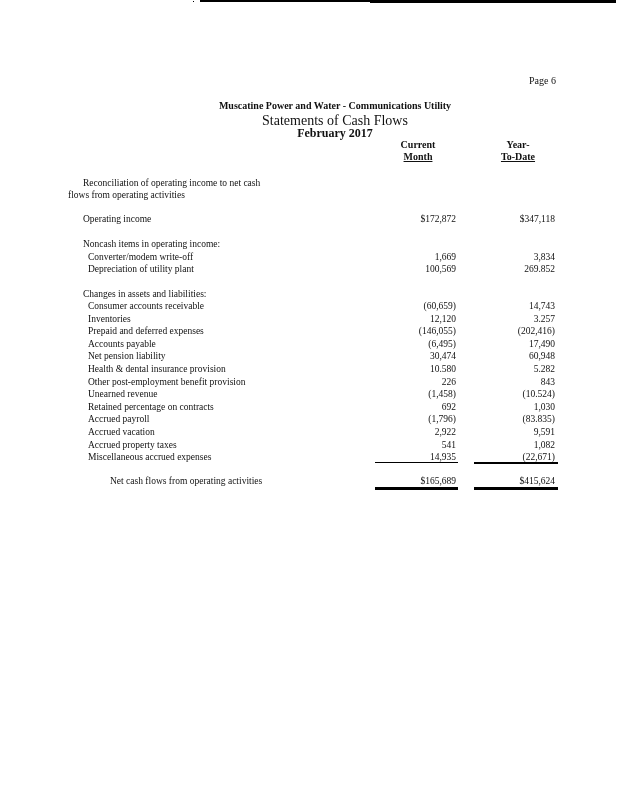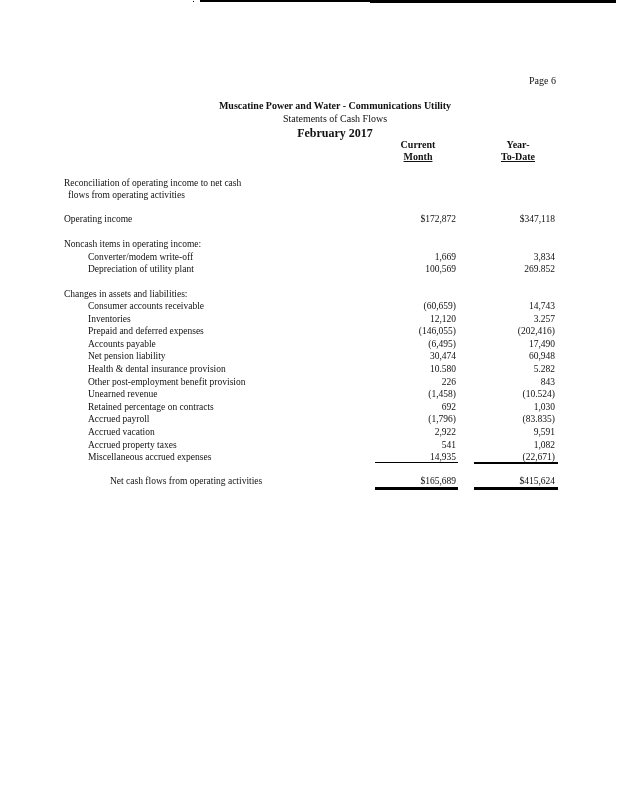--- a/index.html
+++ b/index.html
@@ -6,28 +6,28 @@
     body {
       width: 618px; height: 800px; background: #ffffff; position: relative; overflow: hidden;
       font-family: "Liberation Serif", "DejaVu Serif", serif; color: #111; font-size: 9.5px;
     }
     .scanline-top { position: absolute; left: 200px; top: 0; width: 266px; height: 2px; background: #000; }
     .scanline-top2 { position: absolute; left: 370px; top: 0; width: 246px; height: 3px; background: #000; }
     .scan-dot { position: absolute; left: 193px; top: 1px; width: 1px; height: 1px; background: #000; }
     .page-num { position: absolute; right: 62px; top: 75px; font-size: 10px; }
     .hdr { position: absolute; left: 200px; width: 270px; text-align: center; margin-top: 12px; }
     .hdr.company { top: 88px; font-weight: bold; font-size: 10px; }
-    .hdr.statement { top: 101px; font-size: 10px; }
+    .hdr.statement { top: 101px; font-size: 14px; }
     .hdr.period { top: 114px; font-weight: bold; font-size: 12px; }
     .colhead { position: absolute; width: 80px; text-align: center; font-weight: bold; font-size: 10px; line-height: 12px; }
     .colhead.c1 { left: 378px; top: 139px; }
     .colhead.c2 { left: 478px; top: 139px; }
     .colhead .u { text-decoration: underline; }
     .row { position: absolute; left: 0; width: 618px; height: 12px; line-height: 12px; }
-    .row .lbl { position: absolute; left: 64px; white-space: nowrap; }
+    .row .lbl { position: absolute; left: 83px; white-space: nowrap; }
     .row .lbl.ind { left: 88px; }
     .row .lbl.ind2 { left: 68px; }
     .row .lbl.tot { left: 110px; }
     .row .v1 { position: absolute; right: 162px; white-space: nowrap; text-align: right; }
     .row .v2 { position: absolute; right: 63px; white-space: nowrap; text-align: right; }
     .rule { position: absolute; background: #000; }
     .r1 { left: 375px; top: 462px; width: 83px; height: 1px; }
     .r2 { left: 474px; top: 462px; width: 84px; height: 2px; }
     .r3 { left: 375px; top: 487px; width: 83px; height: 3px; }
     .r4 { left: 474px; top: 487px; width: 84px; height: 3px; }

